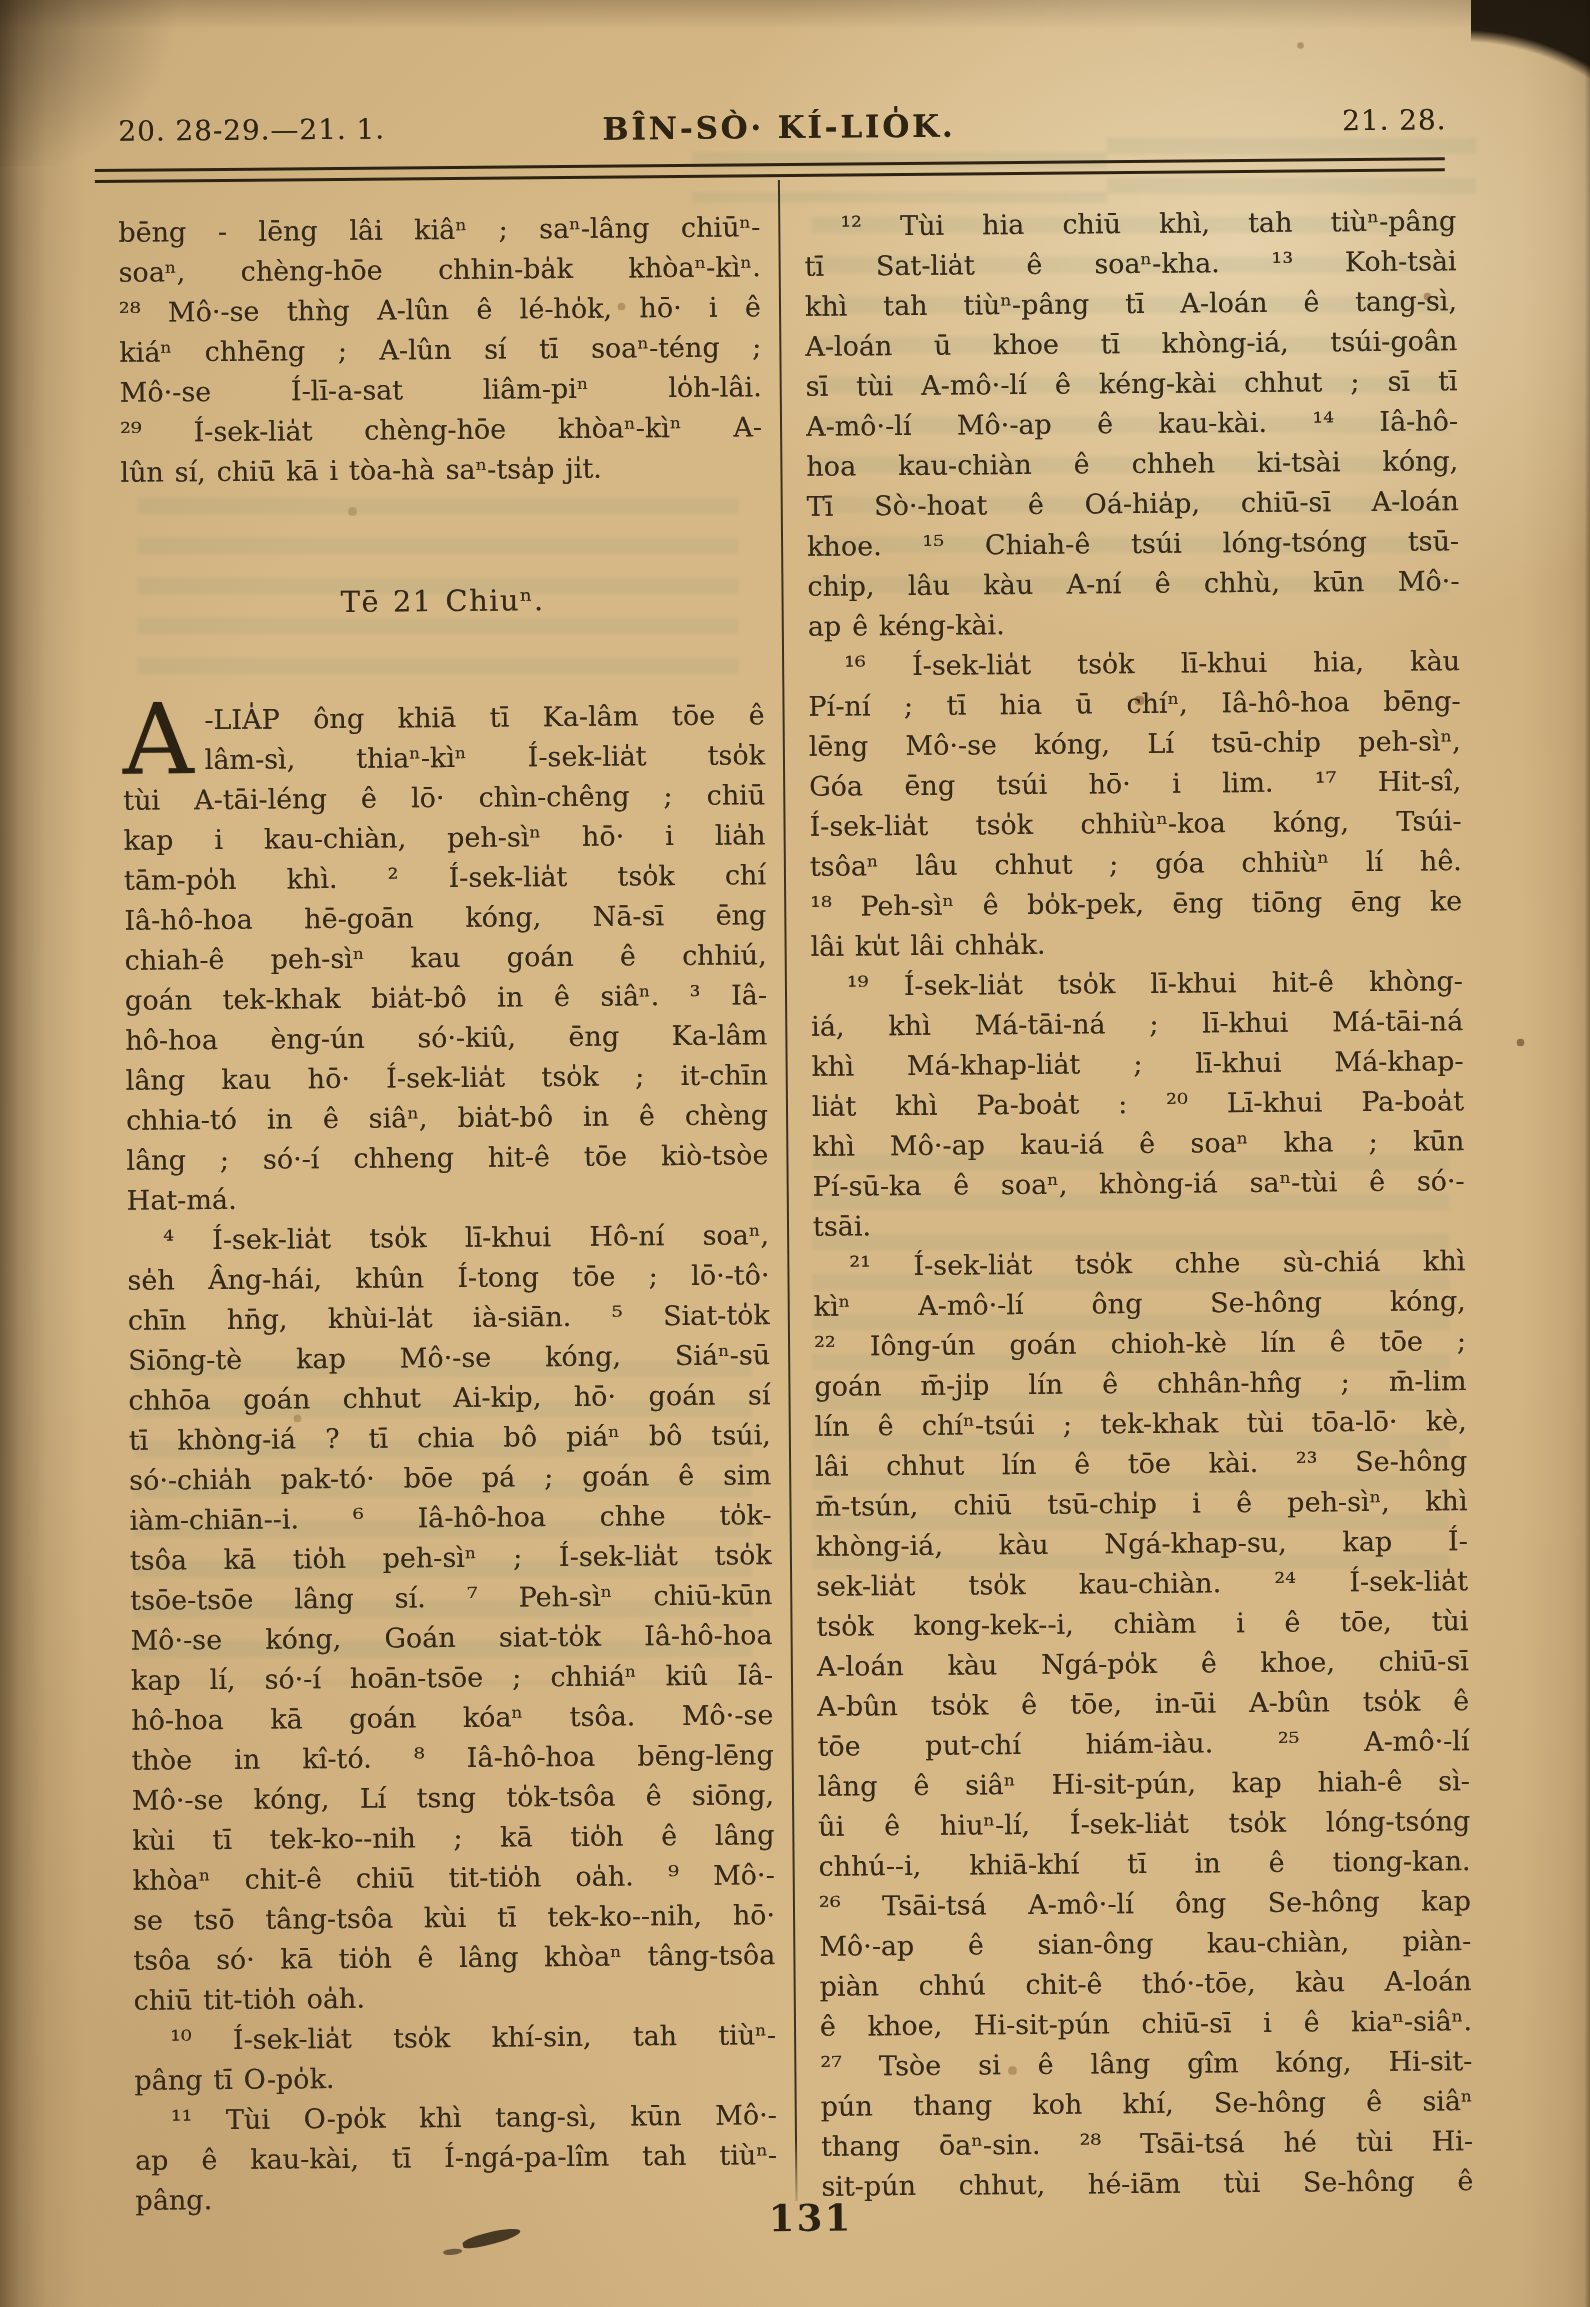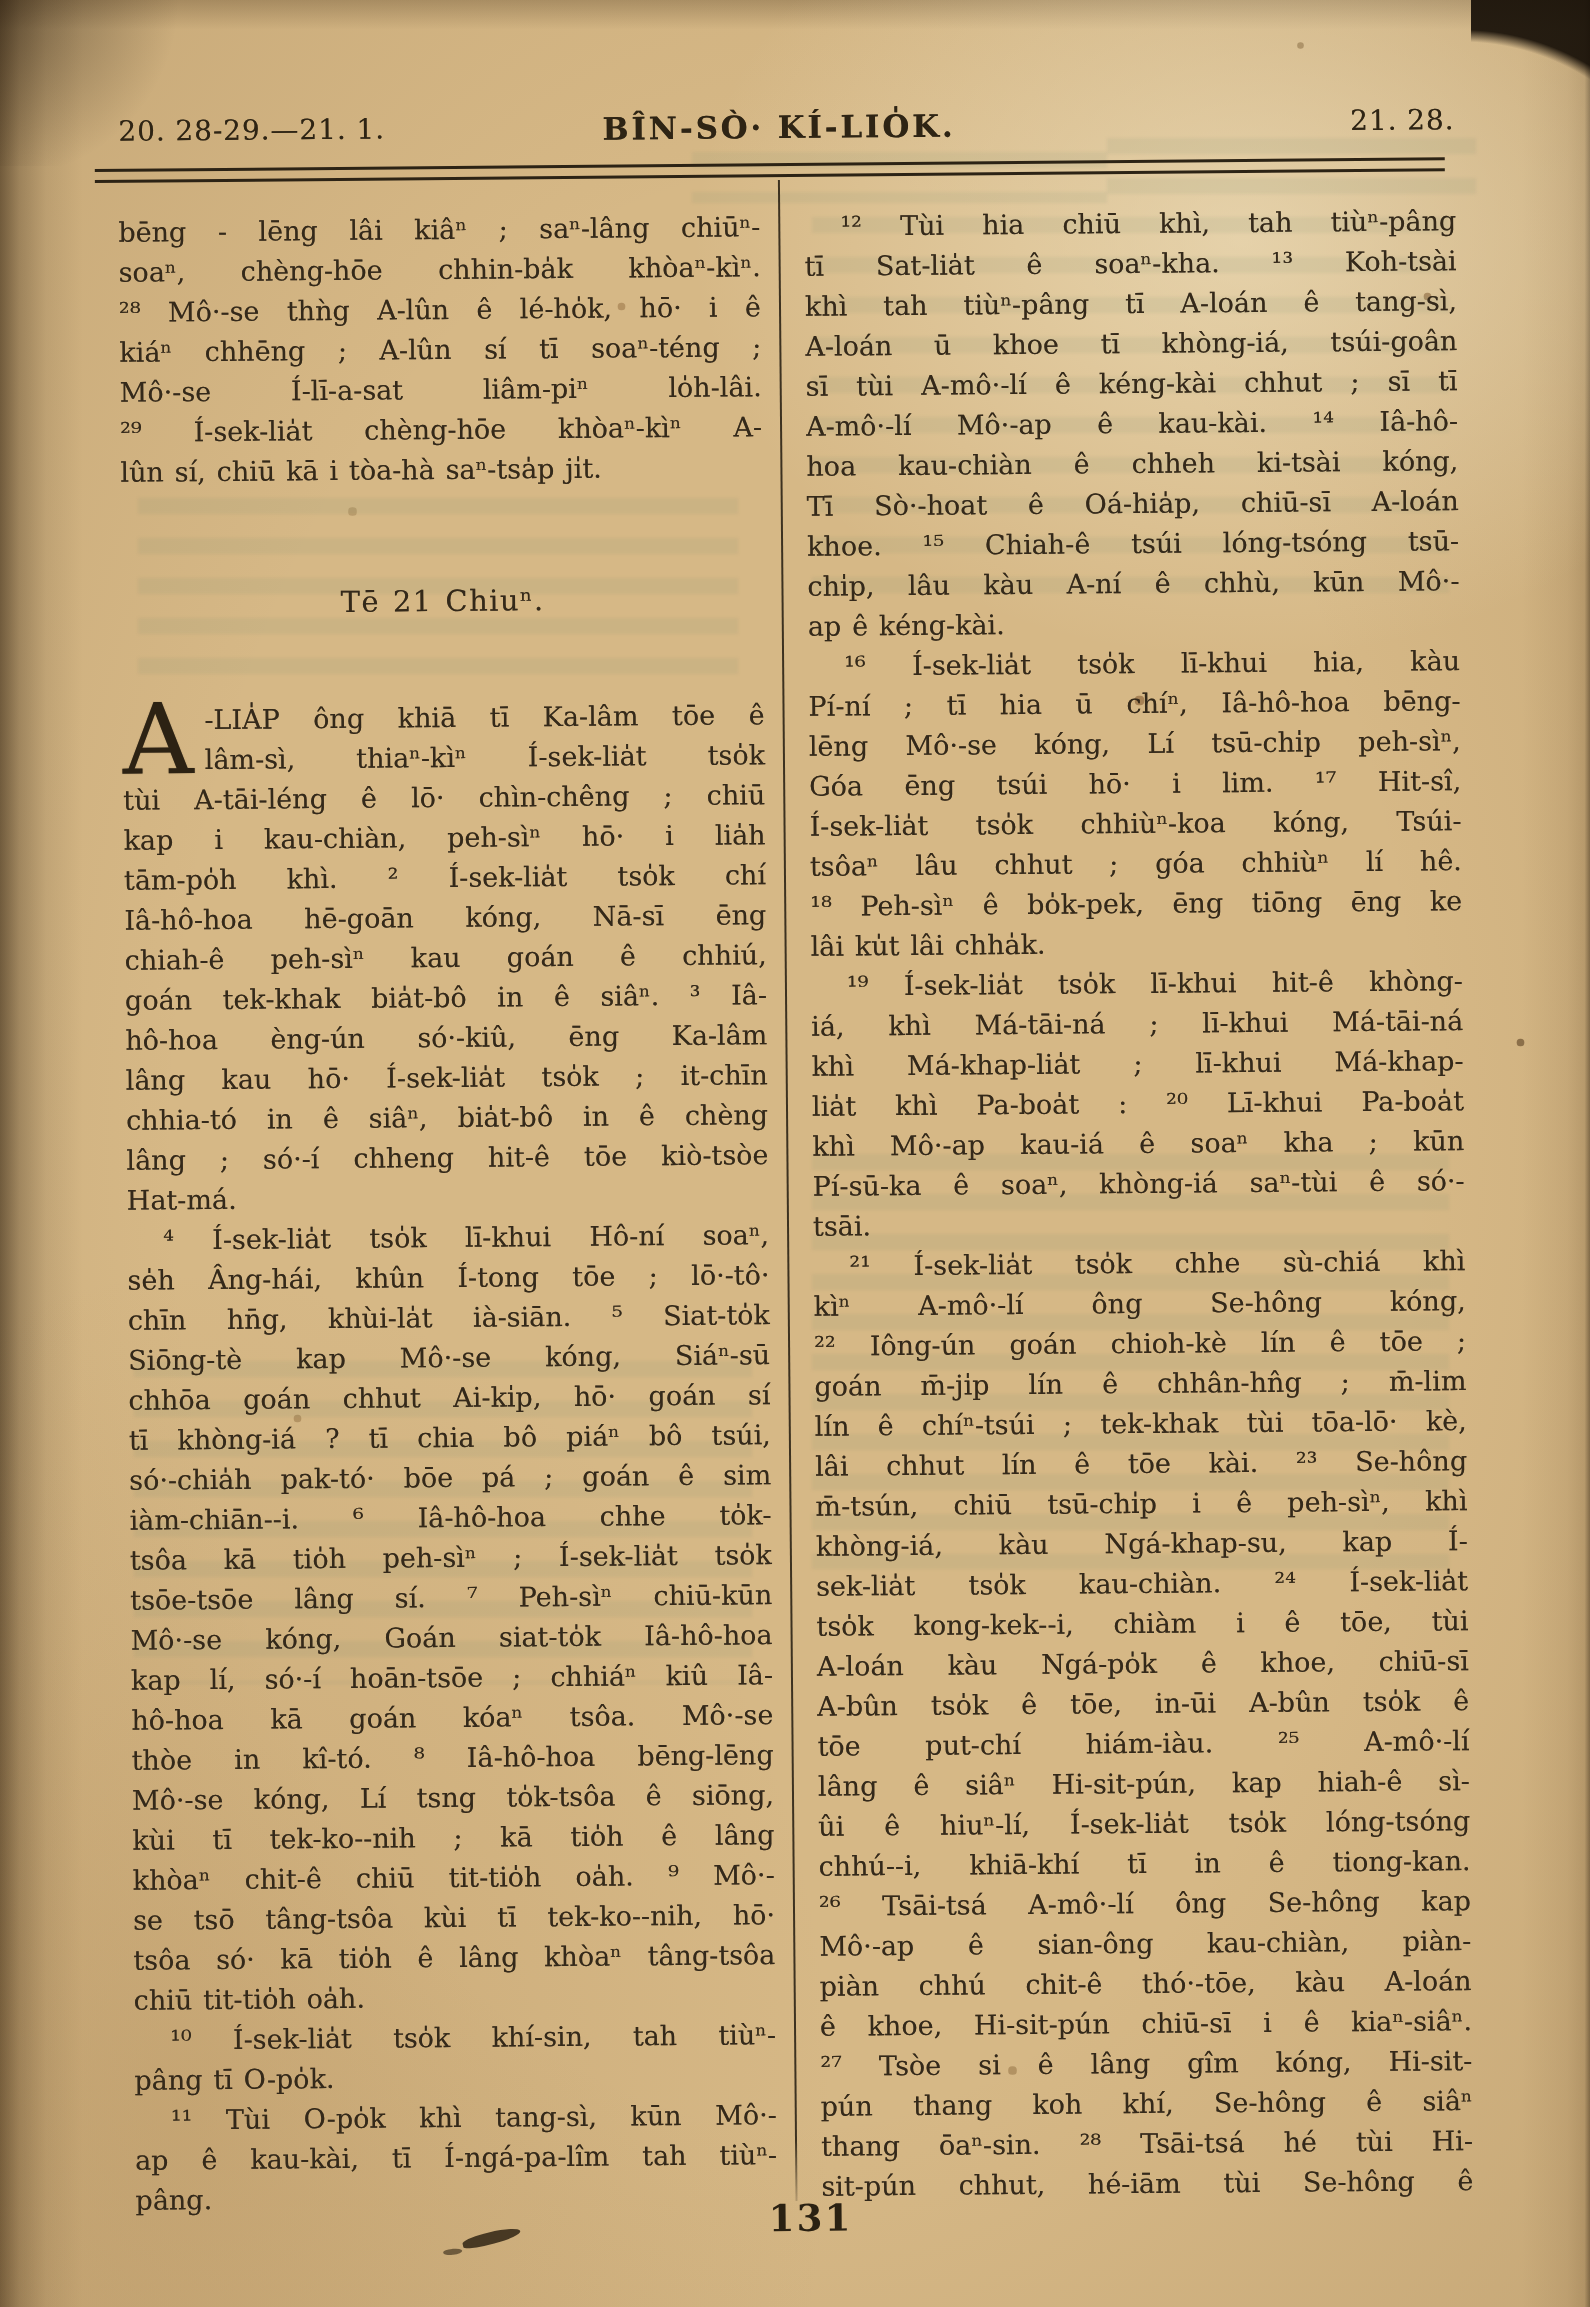--- a/index.html
+++ b/index.html
@@ -35,21 +35,21 @@
                1011px 2069px 0 2.8px rgba(125,90,45,0.4);}
   .smudge{position:absolute;left:462px;top:2232px;width:59px;height:12px;
     background:rgba(48,37,20,0.85);border-radius:45% 60% 55% 40%;transform:rotate(-14deg);}
   .smudge::after{content:"";position:absolute;left:-21px;top:6.5px;width:18.5px;height:5.5px;
     background:rgba(48,37,20,0.6);border-radius:50%;transform:rotate(8deg);}
   .content{position:absolute;left:0;top:0;width:100%;height:100%;
     transform:rotate(-0.5deg);transform-origin:102px 194px;}
   .hdr{position:absolute;top:115px;font-size:28px;letter-spacing:0.9px;color:#2e2414;
     text-shadow:0 0 0.5px rgba(46,36,20,0.6);}
   .hdr-left{left:119px;}
-  .hdr-right{right:136px;}
+  .hdr-right{right:144px;}
   .hdr-title{left:0;right:32px;text-align:center;font-weight:bold;font-size:31px;letter-spacing:2.8px;}
   .rules{position:absolute;left:95px;width:1350px;top:169px;height:7.8px;
     border-top:3.7px solid #2c2315;border-bottom:3.2px solid #2c2315;}
   .divider{position:absolute;left:778px;top:186px;width:2.3px;height:2021px;
     background:linear-gradient(180deg, rgba(44,35,21,0.9) 0 97%, rgba(44,35,21,0.2));}
   .col{position:absolute;top:213px;font-size:27px;line-height:40px;
     text-shadow:0 0 0.6px rgba(52,42,27,0.55);word-spacing:2.3px;}
   .col-left{left:118px;width:642px;}
   .col-right{left:804px;width:652px;}
   .line{white-space:nowrap;text-align:justify;text-align-last:justify;min-height:40px;}

